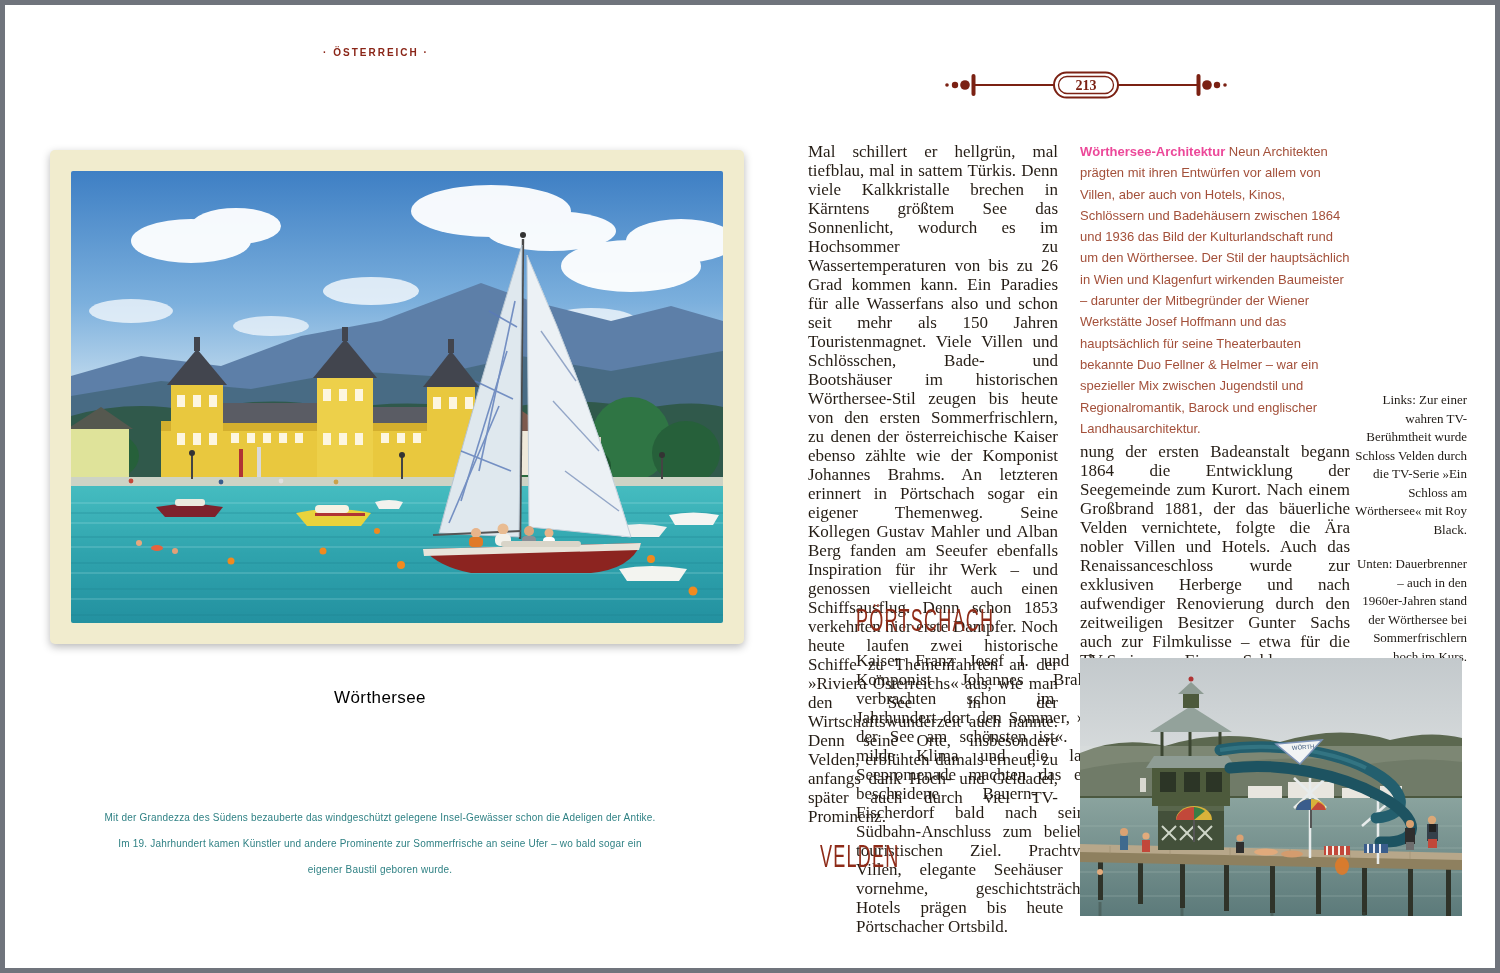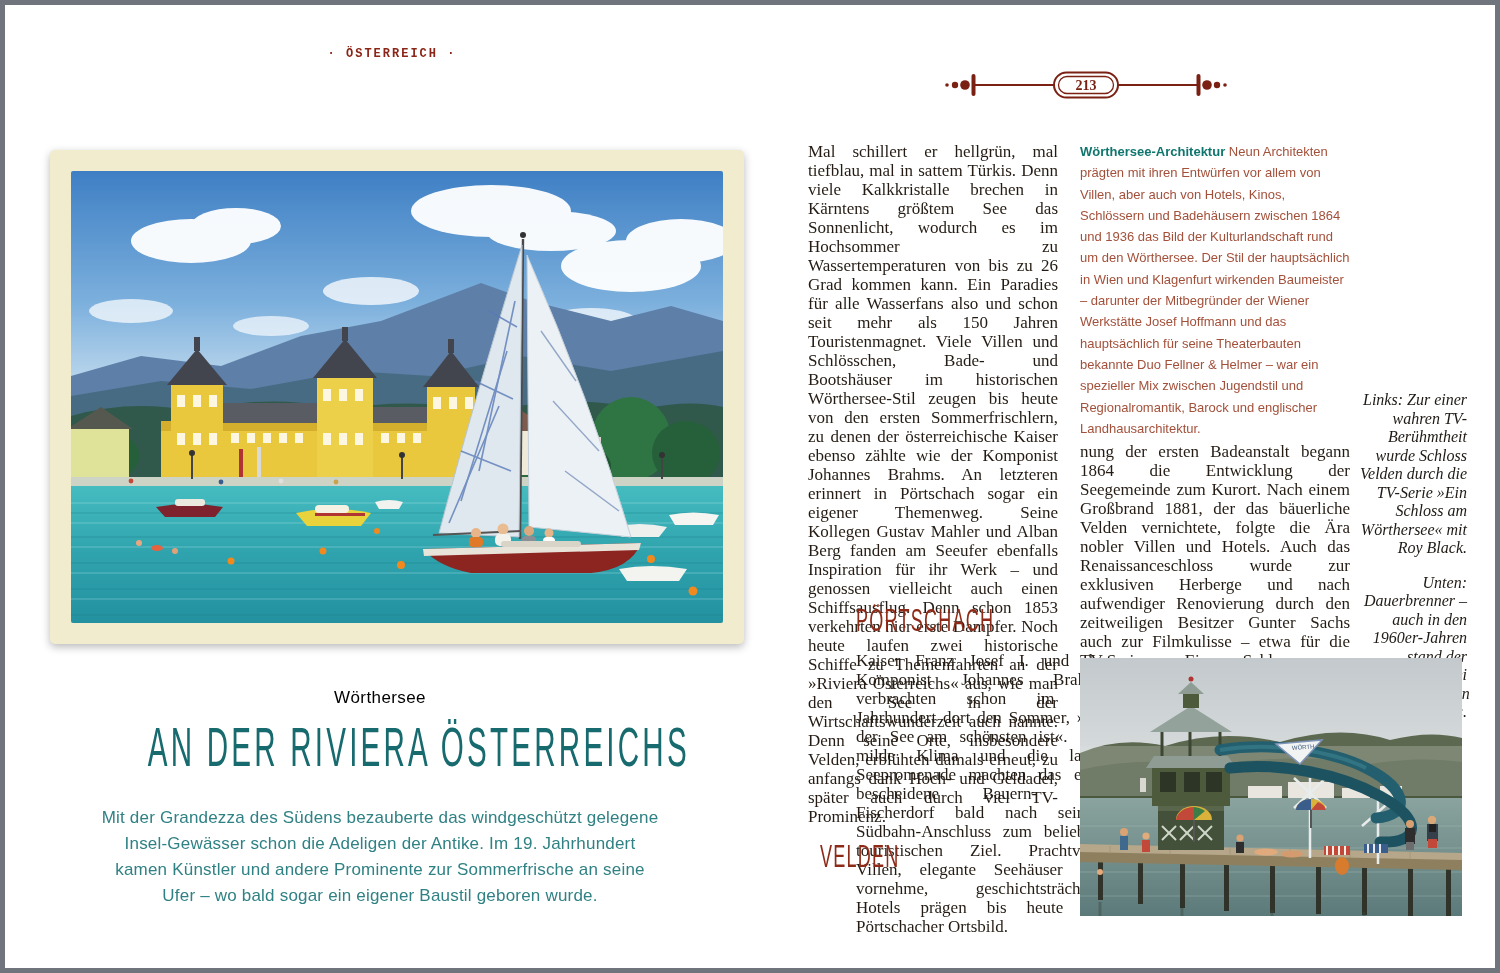--- a/index.html
+++ b/index.html
@@ -5,23 +5,23 @@
   html,body{margin:0;padding:0;background:#70747c;}
   .spread{
     position:relative; width:1500px; height:973px;
     background:#ffffff; box-sizing:border-box;
     border:5px solid #70747c; overflow:hidden;
     font-family:"Liberation Serif", serif;
     color:#241c14;
   }
   
   .running-head{
-    position:absolute; left:292px; top:42px; width:190px;
-    text-align:center; font-family:Liberation Mono, monospace;
-    font-size:12px; font-weight:bold; letter-spacing:2px;
+    position:absolute; left:276px; top:42px; width:190px;
+    text-align:center; font-family:Liberation Sans, sans-serif;
+    font-size:10px; font-weight:bold; letter-spacing:2px;
     color:#8a2517;
   }
   .photo-frame{
     position:absolute; left:45px; top:145px; width:694px; height:494px;
     background:#f1ecce; border-radius:5px; box-sizing:border-box;
     padding:21px; box-shadow:0 3px 8px rgba(0,0,0,0.28);
   }
   .photo-frame svg{display:block; border-radius:2px;}
   .kicker{
     position:absolute; left:75px; top:683px; width:600px; text-align:center;
@@ -33,45 +33,45 @@
     text-align:center;
   }
   .main-title{
     display:inline-block; font-family:"Liberation Sans", sans-serif;
     font-size:37px; font-weight:400; letter-spacing:4px; color:#176a6e;
     transform:scale(0.8,1.5); transform-origin:center center;
     white-space:nowrap; margin-top:10px;
   }
   .standfirst{
     position:absolute; left:95px; top:800px; width:560px; text-align:center;
-    font-family:"Liberation Sans", sans-serif; font-size:17px;
+    font-family:"Liberation Sans", sans-serif; font-size:10px;
     line-height:26px; color:#2f8184; letter-spacing:0.2px;
   }
   
   .folio-ornament{ position:absolute; left:936px; top:38px;margin-top:28px; }
   .body-col{ position:absolute; text-align:justify; font-size:17px; line-height:19px; }
   .col1-intro{ left:803px; top:137px; width:250px; }
   .col1-sec-p{ left:803px; top:608px; width:250px;margin-left:48px; }
   .col1-sec-v{ left:803px; top:844px; width:250px; }
   .section-heading{ height:34px; margin-bottom:4px; }
   .deco-heading{
     display:inline-block; font-family:"Liberation Sans", sans-serif;
     font-size:22px; letter-spacing:1.5px; color:#8e2b18;
     transform:scale(0.82,1.4); transform-origin:left bottom; white-space:nowrap;
   }
   .arch-box{
     position:absolute; left:1075px; top:136px; width:270px;
     font-family:"Liberation Sans", sans-serif; font-size:13px;
     line-height:21.3px; color:#a3503a; text-align:left;
   }
-  .arch-box b{ color:#0f766e; font-weight:bold; }
+  .arch-box b{ color:#ec4899; font-weight:bold; }
   .col2-cont{ left:1075px; top:437px; width:270px; }
   .margin-captions{
     position:absolute; left:1350px; top:386px; width:112px;
-    text-align:right; font-style:italic; font-size:16px; line-height:18.5px;
+    text-align:right; font-size:13px; line-height:18.5px;
     color:#1f1a15;
   }
   .margin-captions .cap{ margin:0 0 16px 0; }
   .photo2{
     position:absolute; left:1075px; top:653px; width:382px; height:258px;
   }
   .photo2 svg{display:block;}
 </style>
 </head>
 <body>
@@ -264,23 +264,20 @@
       </g>
       <g>
         <circle cx="68" cy="372" r="3" fill="#e8a87e"></circle>
           <circle cx="104" cy="380" r="3" fill="#e2a078"></circle>
         <ellipse cx="86" cy="377" rx="6" ry="3" fill="#e5633f"></ellipse>
       </g>
     </svg>
   </div>
 
   <div class="kicker">Wörthersee</div>
-  <div class="main-title-wrap">
-    <span class="main-title">AN DER RIVIERA ÖSTERREICHS</span>
-  </div>
   <div class="standfirst">Mit der Grandezza des Südens bezauberte das windgeschützt gelegene Insel-Gewässer schon die Adeligen der Antike. Im 19. Jahrhundert kamen Künstler und andere Prominente zur Sommerfrische an seine Ufer – wo bald sogar ein eigener Baustil geboren wurde.</div>
 
   <div class="folio-ornament">
     <svg width="290" height="28" viewBox="0 0 290 28">
       <g fill="#7b2113" stroke="#7b2113">
         <circle cx="6" cy="14" r="1.8" stroke="none"></circle>
         <circle cx="14" cy="14" r="3.2" stroke="none"></circle>
         <circle cx="24" cy="14" r="4.8" stroke="none"></circle>
         <rect x="30.5" y="3" width="4" height="22" rx="2" stroke="none"></rect>
         <line x1="34" y1="14" x2="113" y2="14" stroke-width="2.2"></line>

